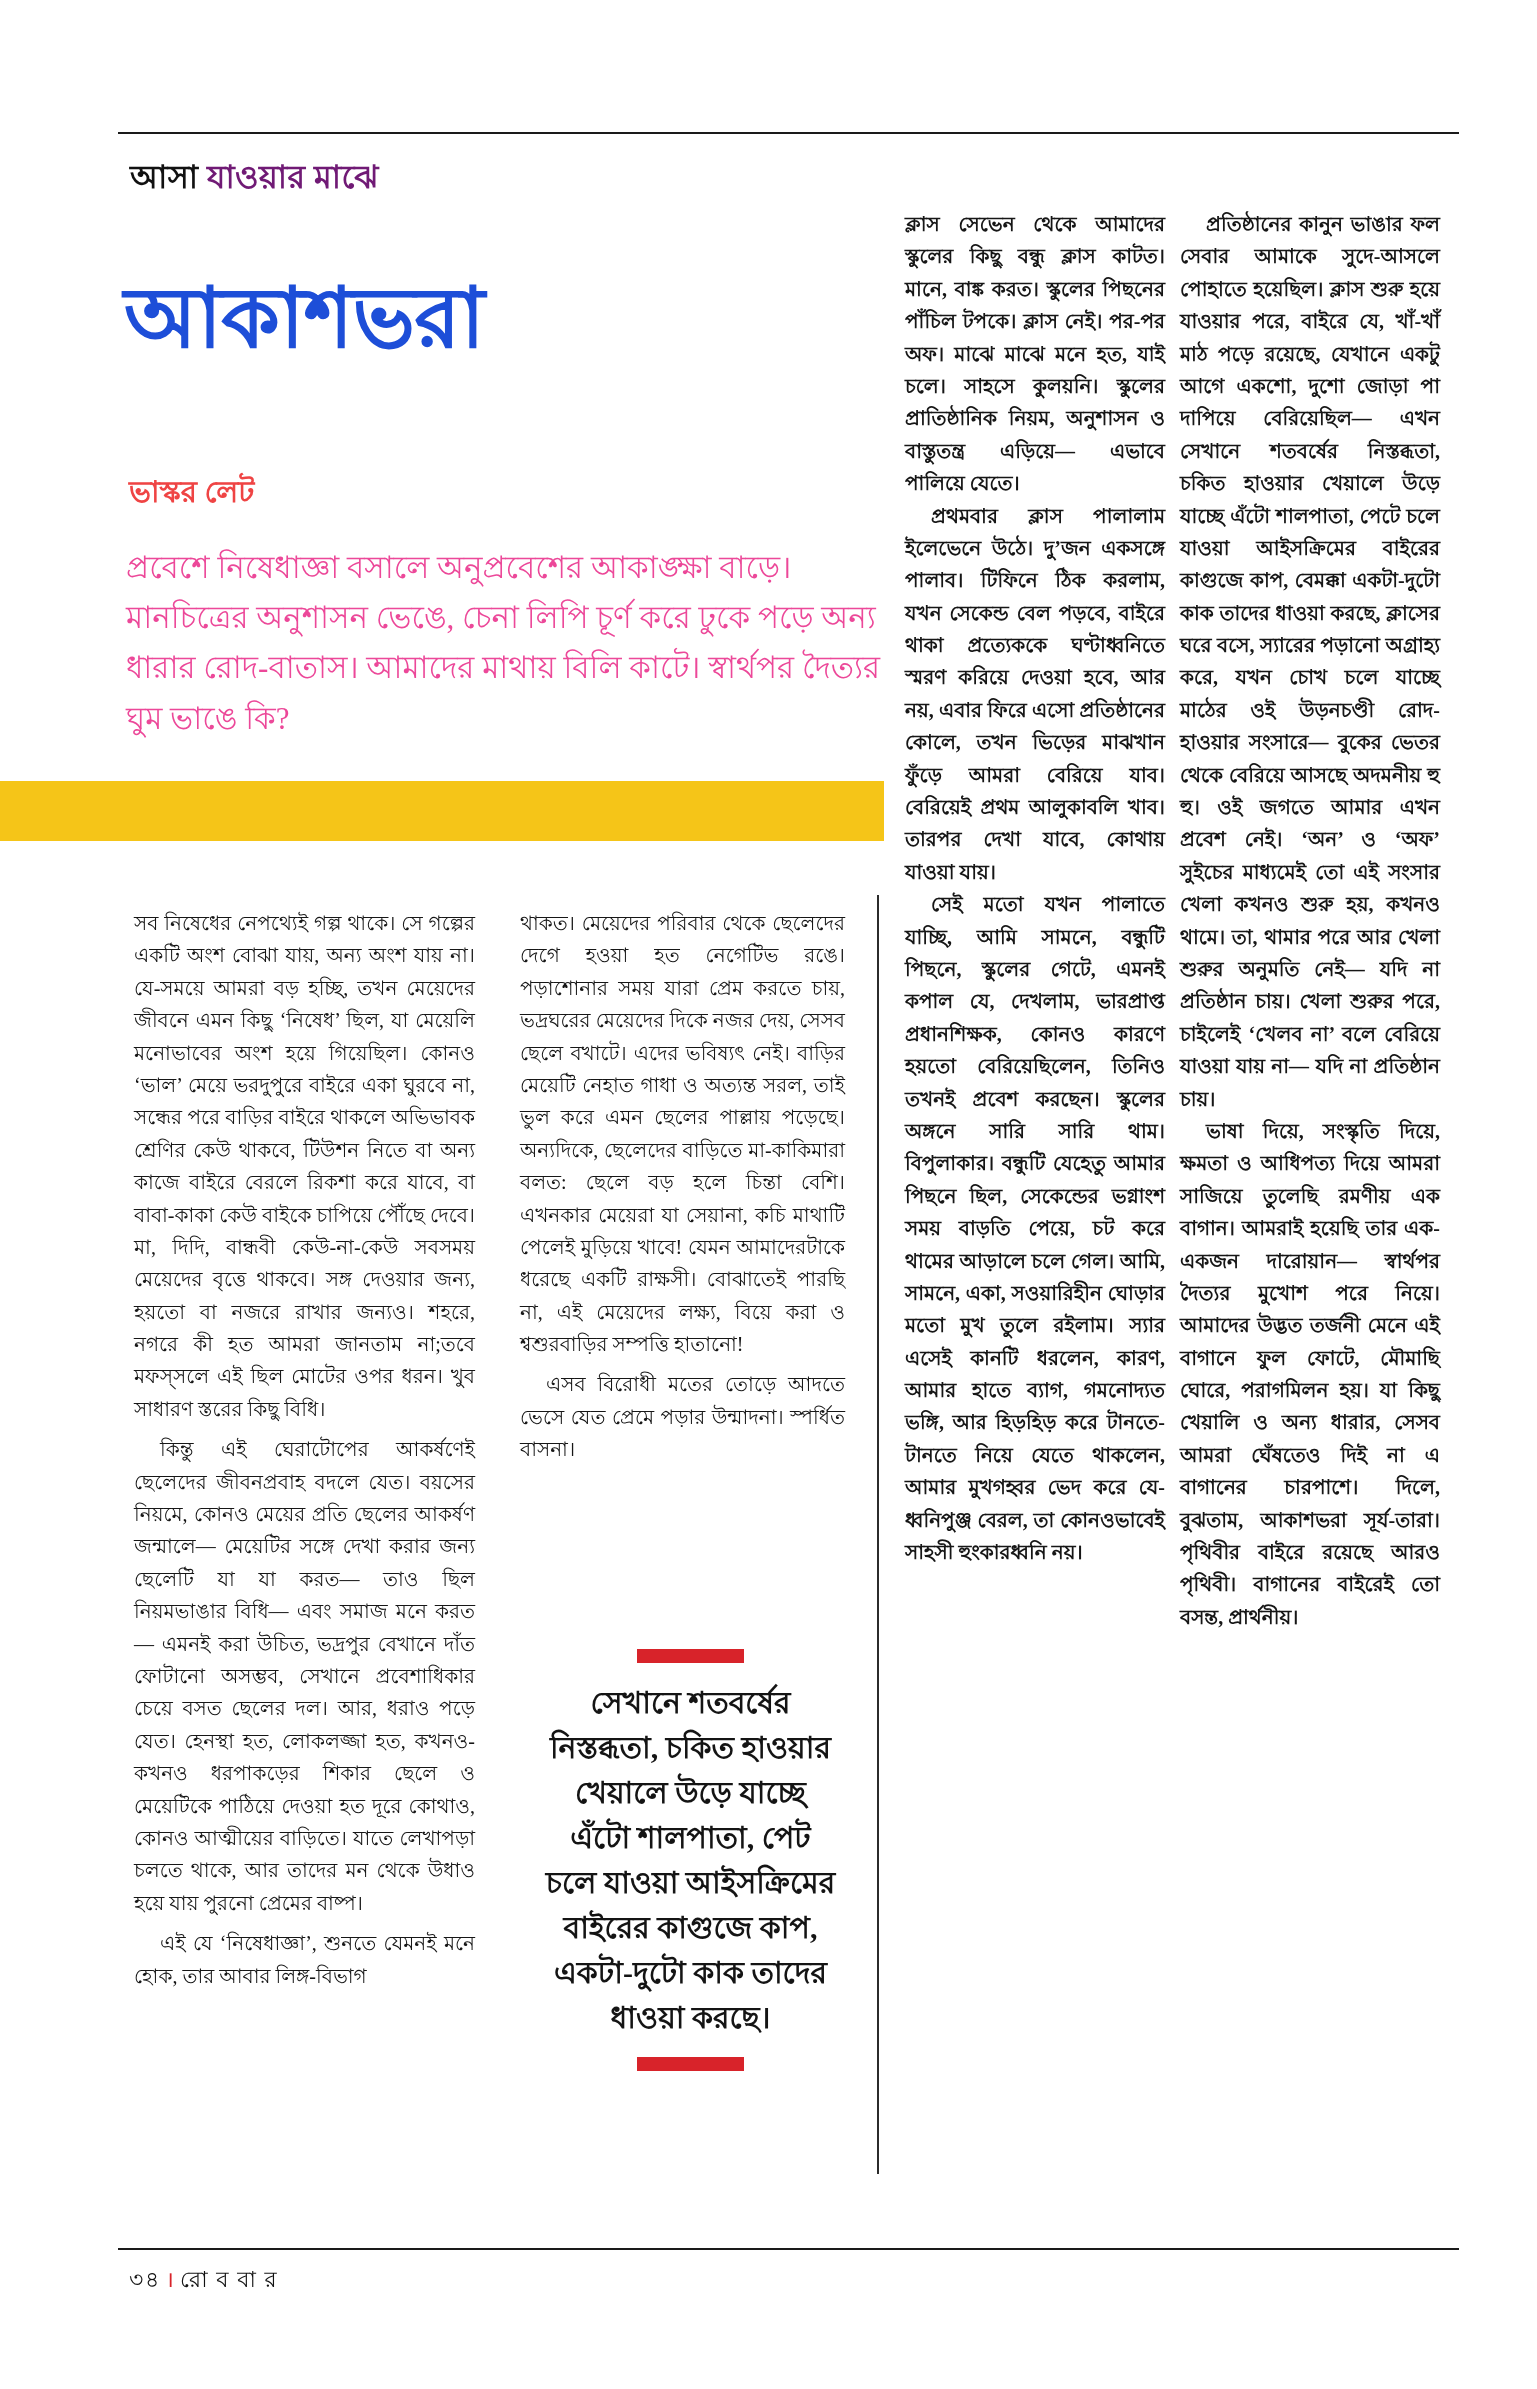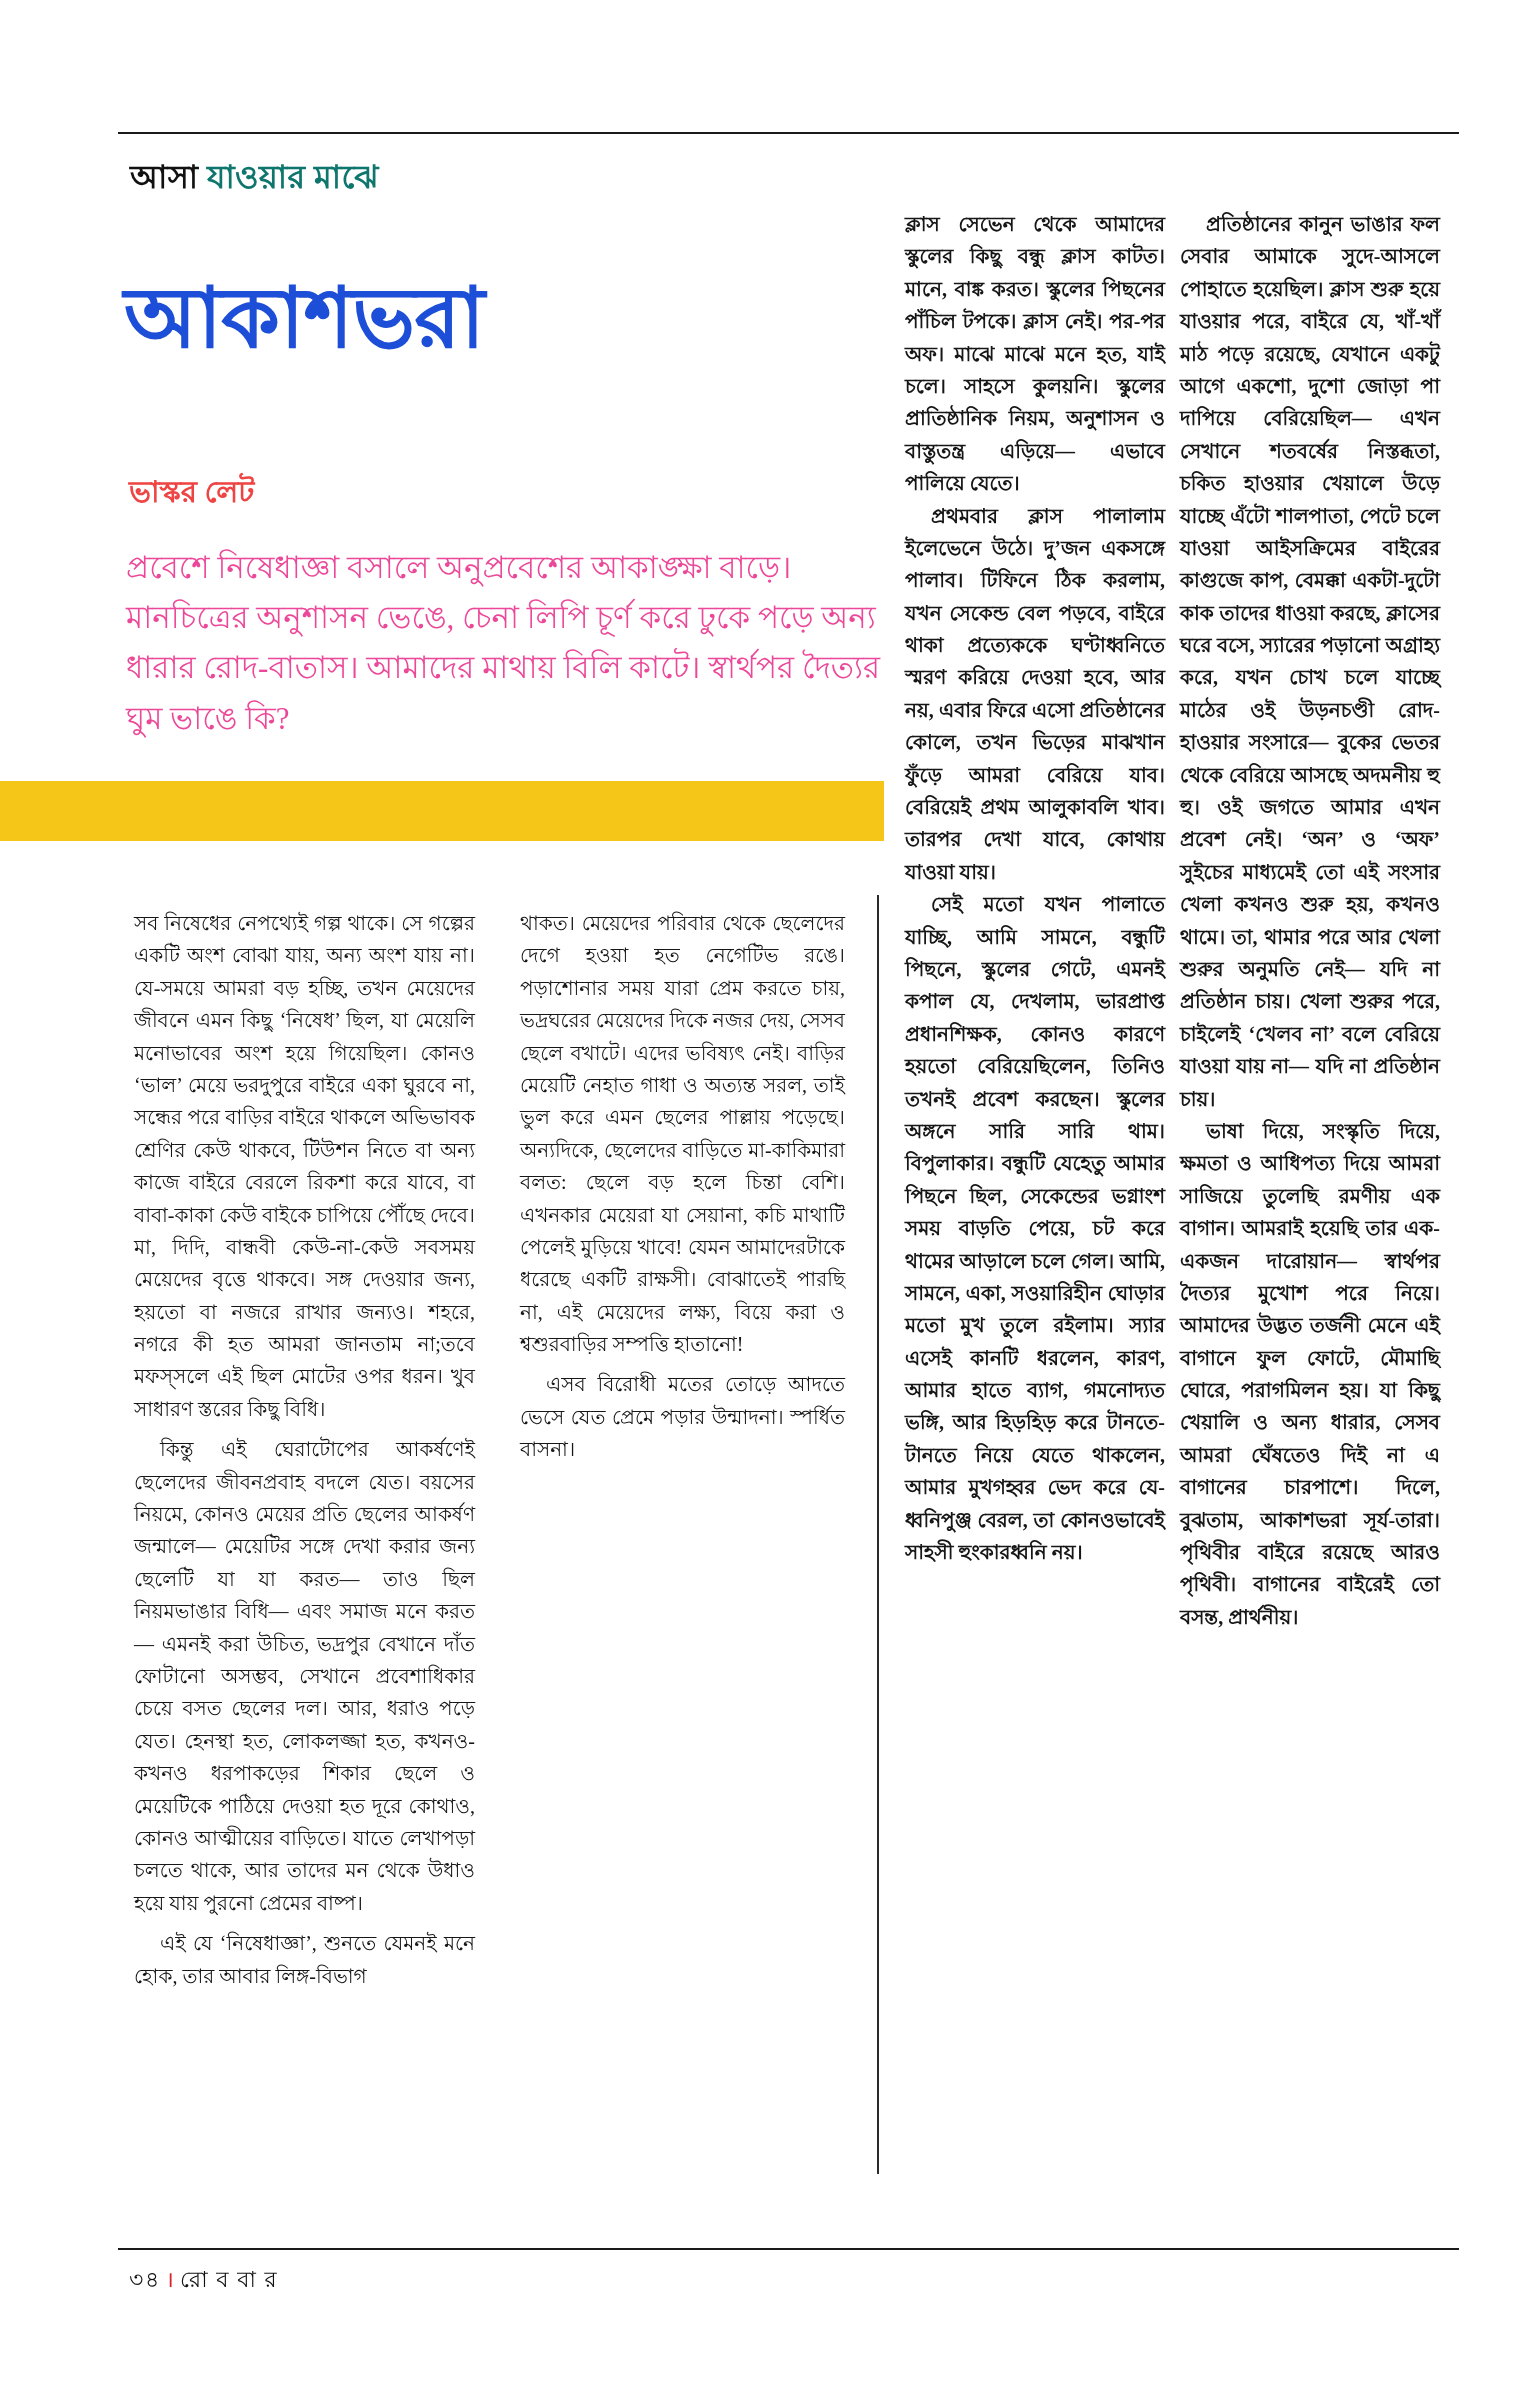--- a/index.html
+++ b/index.html
@@ -34,21 +34,21 @@
   
   .kicker {
     position: absolute;
     left: 130px;
     top: 152px;
     font-size: 32px;
     letter-spacing: 0.4px;
     white-space: nowrap;
   }
   .kicker .k-black { color: #111111; font-weight: 700; margin-top: 32px; }
-  .kicker .k-red { color: #0f766e; font-weight: 700; }
+  .kicker .k-red { color: #701a75; font-weight: 700; }
 
   
   .headline {
     position: absolute;
     left: 124px;
     top: 319px;
     font-size: 84px;
     font-weight: 700;
     color: #1d4ed8;
     letter-spacing: -0.8px;
@@ -199,20 +199,25 @@
     <p>সব নিষেধের নেপথ্যেই গল্প থাকে। সে গল্পের একটি অংশ বোঝা যায়, অন্য অংশ যায় না। যে-সময়ে আমরা বড় হচ্ছি, তখন মেয়েদের জীবনে এমন কিছু ‘নিষেধ’ ছিল, যা মেয়েলি মনোভাবের অংশ হয়ে গিয়েছিল। কোনও ‘ভাল’ মেয়ে ভরদুপুরে বাইরে একা ঘুরবে না, সন্ধের পরে বাড়ির বাইরে থাকলে অভিভাবক শ্রেণির কেউ থাকবে, টিউশন নিতে বা অন্য কাজে বাইরে বেরলে রিকশা করে যাবে, বা বাবা-কাকা কেউ বাইকে চাপিয়ে পৌঁছে দেবে। মা, দিদি, বান্ধবী কেউ-না-কেউ সবসময় মেয়েদের বৃত্তে থাকবে। সঙ্গ দেওয়ার জন্য, হয়তো বা নজরে রাখার জন্যও। শহরে, নগরে কী হত আমরা জানতাম না;তবে মফস্সলে এই ছিল মোটের ওপর ধরন। খুব সাধারণ স্তরের কিছু বিধি।</p>
     <p class="indent">কিন্তু এই ঘেরাটোপের আকর্ষণেই ছেলেদের জীবনপ্রবাহ বদলে যেত। বয়সের নিয়মে, কোনও মেয়ের প্রতি ছেলের আকর্ষণ জন্মালে— মেয়েটির সঙ্গে দেখা করার জন্য ছেলেটি যা যা করত— তাও ছিল নিয়মভাঙার বিধি— এবং সমাজ মনে করত— এমনই করা উচিত, ভদ্রপুর বেখানে দাঁত ফোটানো অসম্ভব, সেখানে প্রবেশাধিকার চেয়ে বসত ছেলের দল। আর, ধরাও পড়ে যেত। হেনস্থা হত, লোকলজ্জা হত, কখনও-কখনও ধরপাকড়ের শিকার ছেলে ও মেয়েটিকে পাঠিয়ে দেওয়া হত দূরে কোথাও, কোনও আত্মীয়ের বাড়িতে। যাতে লেখাপড়া চলতে থাকে, আর তাদের মন থেকে উধাও হয়ে যায় পুরনো প্রেমের বাষ্প।</p>
     <p class="indent">এই যে ‘নিষেধাজ্ঞা’, শুনতে যেমনই মনে হোক, তার আবার লিঙ্গ-বিভাগ</p>
   </div>
 
   <div class="col" id="col2">
     <p>থাকত। মেয়েদের পরিবার থেকে ছেলেদের দেগে হওয়া হত নেগেটিভ রঙে। পড়াশোনার সময় যারা প্রেম করতে চায়, ভদ্রঘরের মেয়েদের দিকে নজর দেয়, সেসব ছেলে বখাটে। এদের ভবিষ্যৎ নেই। বাড়ির মেয়েটি নেহাত গাধা ও অত্যন্ত সরল, তাই ভুল করে এমন ছেলের পাল্লায় পড়েছে। অন্যদিকে, ছেলেদের বাড়িতে মা-কাকিমারা বলত: ছেলে বড় হলে চিন্তা বেশি। এখনকার মেয়েরা যা সেয়ানা, কচি মাথাটি পেলেই মুড়িয়ে খাবে! যেমন আমাদেরটাকে ধরেছে একটি রাক্ষসী। বোঝাতেই পারছি না, এই মেয়েদের লক্ষ্য, বিয়ে করা ও শ্বশুরবাড়ির সম্পত্তি হাতানো!</p>
     <p class="indent">এসব বিরোধী মতের তোড়ে আদতে ভেসে যেত প্রেমে পড়ার উন্মাদনা। স্পর্ধিত বাসনা।</p>
   </div>
 
+  <div class="pullquote">
+    <div class="pq-bar"></div>
+    <div class="pq-text">সেখানে শতবর্ষের নিস্তব্ধতা, চকিত হাওয়ার খেয়ালে উড়ে যাচ্ছে এঁটো শালপাতা, পেট চলে যাওয়া আইসক্রিমের বাইরের কাগুজে কাপ, একটা-দুটো কাক তাদের ধাওয়া করছে।</div>
+    <div class="pq-bar"></div>
+  </div>
 
   <div class="rightwrap">
     <div class="rc" id="rc1">
       <p>ক্লাস সেভেন থেকে আমাদের স্কুলের কিছু বন্ধু ক্লাস কাটত। মানে, বাঙ্ক করত। স্কুলের পিছনের পাঁচিল টপকে। ক্লাস নেই। পর-পর অফ। মাঝে মাঝে মনে হত, যাই চলে। সাহসে কুলয়নি। স্কুলের প্রাতিষ্ঠানিক নিয়ম, অনুশাসন ও বাস্তুতন্ত্র এড়িয়ে— এভাবে পালিয়ে যেতে।</p>
       <p class="indent">প্রথমবার ক্লাস পালালাম ইলেভেনে উঠে। দু’জন একসঙ্গে পালাব। টিফিনে ঠিক করলাম, যখন সেকেন্ড বেল পড়বে, বাইরে থাকা প্রত্যেককে ঘণ্টাধ্বনিতে স্মরণ করিয়ে দেওয়া হবে, আর নয়, এবার ফিরে এসো প্রতিষ্ঠানের কোলে, তখন ভিড়ের মাঝখান ফুঁড়ে আমরা বেরিয়ে যাব। বেরিয়েই প্রথম আলুকাবলি খাব। তারপর দেখা যাবে, কোথায় যাওয়া যায়।</p>
       <p class="indent">সেই মতো যখন পালাতে যাচ্ছি, আমি সামনে, বন্ধুটি পিছনে, স্কুলের গেটে, এমনই কপাল যে, দেখলাম, ভারপ্রাপ্ত প্রধানশিক্ষক, কোনও কারণে হয়তো বেরিয়েছিলেন, তিনিও তখনই প্রবেশ করছেন। স্কুলের অঙ্গনে সারি সারি থাম। বিপুলাকার। বন্ধুটি যেহেতু আমার পিছনে ছিল, সেকেন্ডের ভগ্নাংশ সময় বাড়তি পেয়ে, চট করে থামের আড়ালে চলে গেল। আমি, সামনে, একা, সওয়ারিহীন ঘোড়ার মতো মুখ তুলে রইলাম। স্যার এসেই কানটি ধরলেন, কারণ, আমার হাতে ব্যাগ, গমনোদ্যত ভঙ্গি, আর হিড়হিড় করে টানতে-টানতে নিয়ে যেতে থাকলেন, আমার মুখগহ্বর ভেদ করে যে-ধ্বনিপুঞ্জ বেরল, তা কোনওভাবেই সাহসী হুংকারধ্বনি নয়।</p>
     </div>
     <div class="rc" id="rc2">
       <p class="indent">প্রতিষ্ঠানের কানুন ভাঙার ফল সেবার আমাকে সুদে-আসলে পোহাতে হয়েছিল। ক্লাস শুরু হয়ে যাওয়ার পরে, বাইরে যে, খাঁ-খাঁ মাঠ পড়ে রয়েছে, যেখানে একটু আগে একশো, দুশো জোড়া পা দাপিয়ে বেরিয়েছিল— এখন সেখানে শতবর্ষের নিস্তব্ধতা, চকিত হাওয়ার খেয়ালে উড়ে যাচ্ছে এঁটো শালপাতা, পেটে চলে যাওয়া আইসক্রিমের বাইরের কাগুজে কাপ, বেমক্কা একটা-দুটো কাক তাদের ধাওয়া করছে, ক্লাসের ঘরে বসে, স্যারের পড়ানো অগ্রাহ্য করে, যখন চোখ চলে যাচ্ছে মাঠের ওই উড়নচণ্ডী রোদ-হাওয়ার সংসারে— বুকের ভেতর থেকে বেরিয়ে আসছে অদমনীয় হু হু। ওই জগতে আমার এখন প্রবেশ নেই। ‘অন’ ও ‘অফ’ সুইচের মাধ্যমেই তো এই সংসার খেলা কখনও শুরু হয়, কখনও থামে। তা, থামার পরে আর খেলা শুরুর অনুমতি নেই— যদি না প্রতিষ্ঠান চায়। খেলা শুরুর পরে, চাইলেই ‘খেলব না’ বলে বেরিয়ে যাওয়া যায় না— যদি না প্রতিষ্ঠান চায়।</p>
       <p class="indent">ভাষা দিয়ে, সংস্কৃতি দিয়ে, ক্ষমতা ও আধিপত্য দিয়ে আমরা সাজিয়ে তুলেছি রমণীয় এক বাগান। আমরাই হয়েছি তার এক-একজন দারোয়ান— স্বার্থপর দৈত্যর মুখোশ পরে নিয়ে। আমাদের উদ্ভত তর্জনী মেনে এই বাগানে ফুল ফোটে, মৌমাছি ঘোরে, পরাগমিলন হয়। যা কিছু খেয়ালি ও অন্য ধারার, সেসব আমরা ঘেঁষতেও দিই না এ বাগানের চারপাশে। দিলে, বুঝতাম, আকাশভরা সূর্য-তারা। পৃথিবীর বাইরে রয়েছে আরও পৃথিবী। বাগানের বাইরেই তো বসন্ত, প্রার্থনীয়।</p>

